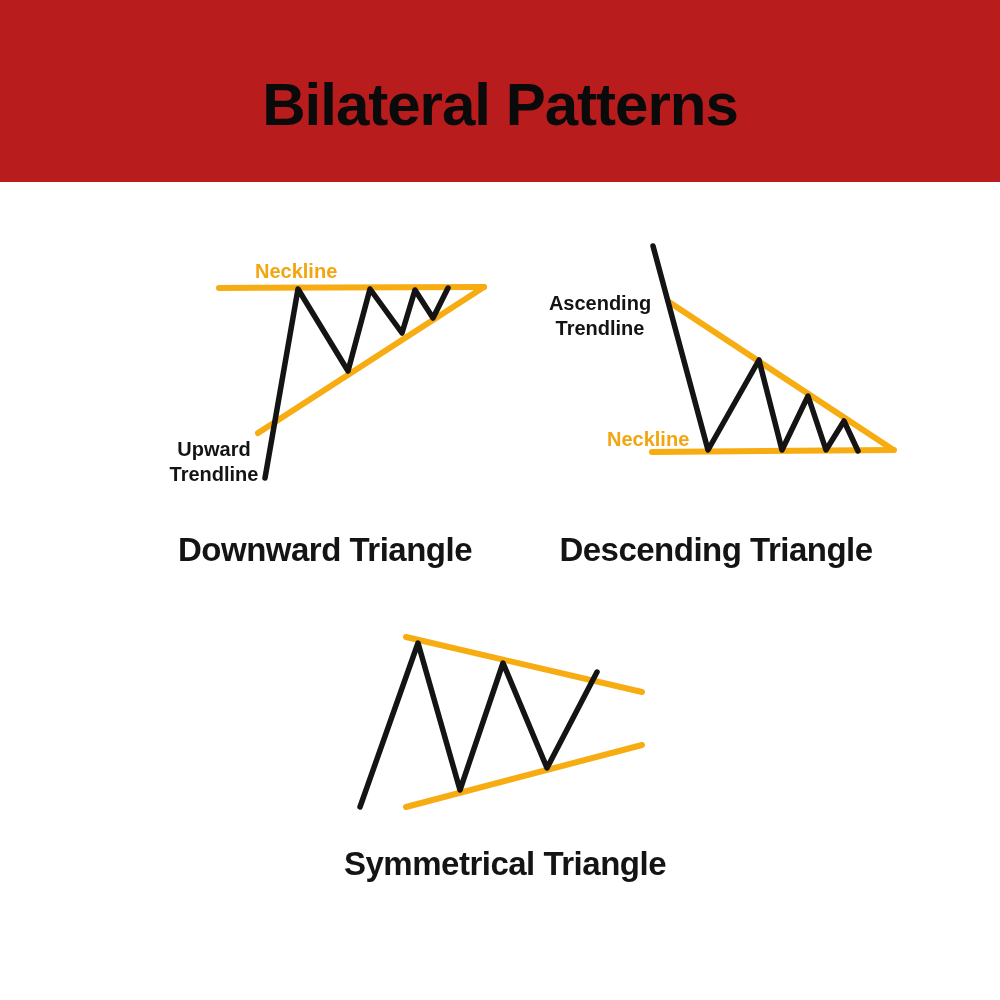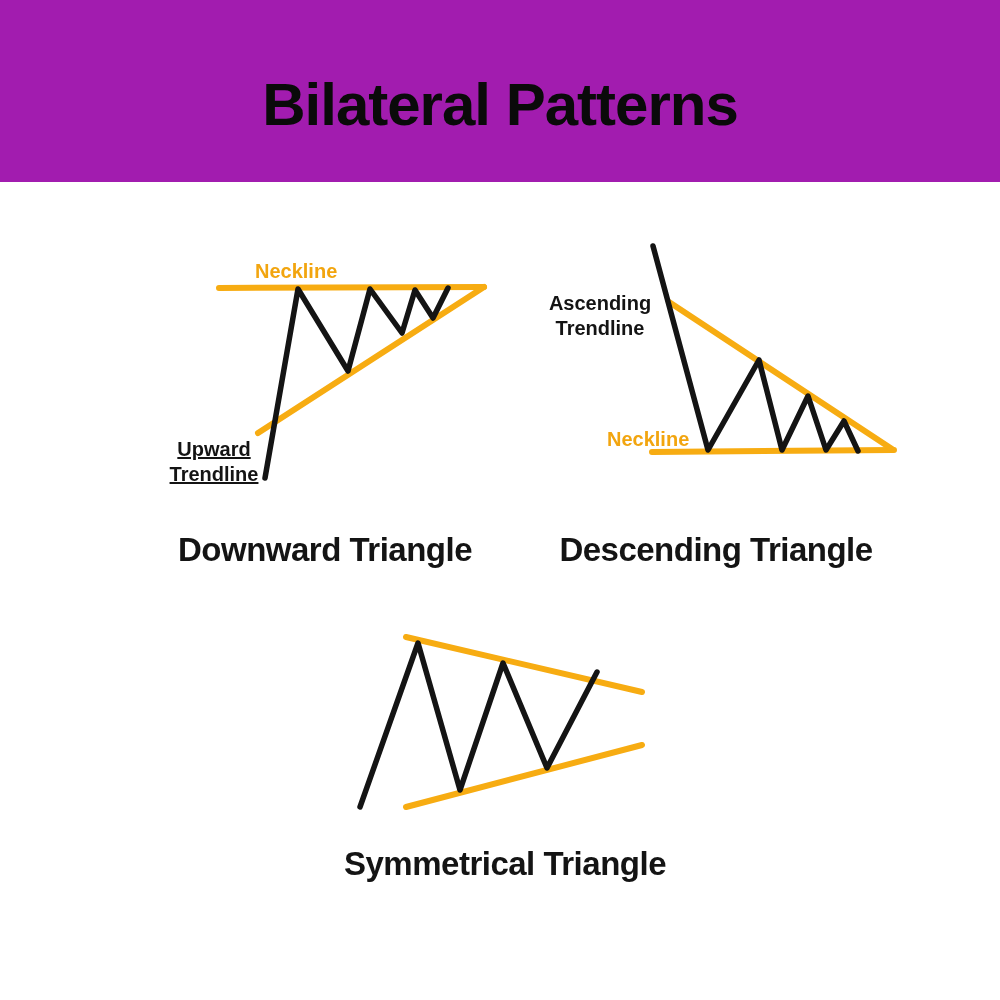--- a/index.html
+++ b/index.html
@@ -9,21 +9,21 @@
     font-family: "Liberation Sans", sans-serif;
     position: relative;
     overflow: hidden;
   }
   .canvas { position: absolute; inset: 0; width: 1000px; height: 1000px; }
 
   
   .banner {
     position: absolute; left: 0; top: 0;
     width: 1000px; height: 182px;
-    background: #a21caf;
+    background: #b91c1c;
     display: flex; align-items: center; justify-content: center;
   }
   .banner h1 {
     margin: 0; padding-top: 26px;
     font-size: 60px; font-weight: 800;
     letter-spacing: -1px;
     color: #0a0a0a;
   }
 
   
@@ -76,21 +76,21 @@
     <polyline class="stroke-yellow" points="652,452 894,450"></polyline>
     <polyline class="stroke-yellow" points="669,302 892,449"></polyline>
     <polyline class="stroke-black" points="653,246 708,450 759,360 782,450 808,396 826,450 844,421 858,451"></polyline>
 
     <polyline class="stroke-yellow" points="406,637 642,692"></polyline>
     <polyline class="stroke-yellow" points="406,807 642,745"></polyline>
     <polyline class="stroke-black" points="360,807 418,643 460,790 503,663 547,768 597,672"></polyline>
   </svg>
 
   <div class="lbl yellow" style="left:216px; top:259px;">Neckline</div>
-  <div class="lbl center" style="left:149px; top:437px; width:130px;text-decoration:underline;">
+  <div class="lbl center" style="left:149px; top:437px; width:130px;">
     <div>Upward</div>
     <div>Trendline</div>
   </div>
   <div class="pattern-title" style="left:165px; top:531px; width:320px;">Downward Triangle</div>
 
   <div class="lbl center" style="left:530px; top:291px; width:140px;">
     <div>Ascending</div>
     <div>Trendline</div>
   </div>
   <div class="lbl yellow" style="left:568px; top:427px;">Neckline</div>

